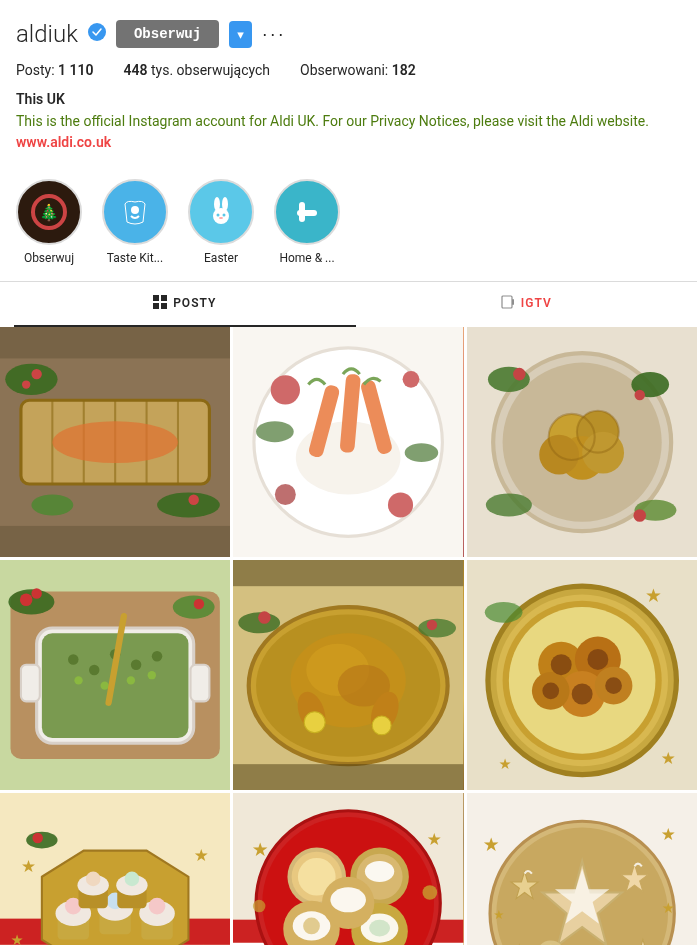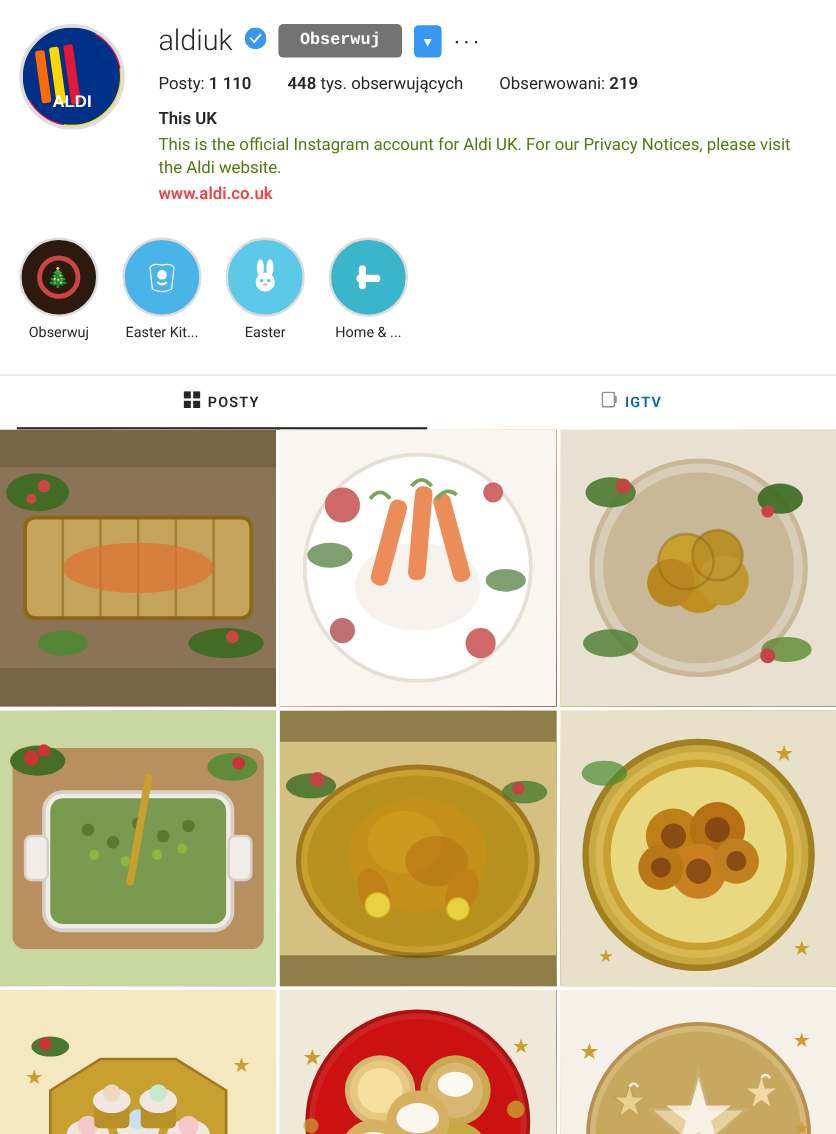--- a/index.html
+++ b/index.html
@@ -182,35 +182,35 @@
       max-width: 70px;
       overflow: hidden;
       text-overflow: ellipsis;
       white-space: nowrap;
     }
 
     
     .tabs-section {
       display: flex;
       border-top: 1px solid #dbdbdb;
-      margin-top: 20px;
+      margin-top: 8px;
       padding-left: 14px;
     }
 
     .tab-item {
       flex: 1;
       display: flex;
       align-items: center;
       justify-content: center;
       gap: 6px;
       padding: 12px 0;
       font-size: 12px;
       font-weight: 600;
       letter-spacing: 1px;
-      color: #0369a1;
+      color: #ef4444;
       cursor: pointer;
       border-bottom: 2px solid transparent;
       text-transform: uppercase;
     }
 
     .tab-item.active {
       color: #262626;
       border-bottom: 2px solid #262626;
     }
 
@@ -250,32 +250,20 @@
     .food-5 { background: linear-gradient(135deg, #d4c080 0%, #c8a030 20%, #8B6000 40%, #c4901a 60%, #e8c050 80%, #7a5010 100%); }
     .food-6 { background: linear-gradient(135deg, #e8e0c8 0%, #c8a050 20%, #8a6020 40%, #d4b060 60%, #a07030 80%, #604010 100%); }
     .food-7 { background: linear-gradient(135deg, #fff5e0 0%, #f5d080 20%, #e8b840 40%, #d4901a 50%, #f5c050 70%, #a07020 90%); }
     .food-8 { background: linear-gradient(135deg, #f0e8d8 0%, #d4b878 20%, #c09040 40%, #8a6020 60%, #d4a850 80%, #a07030 100%); }
     .food-9 { background: linear-gradient(135deg, #f5f0e8 0%, #e8d8b0 20%, #c8b080 40%, #8a7050 60%, #f0e0c0 80%, #c0a060 100%); }
   </style>
 </head>
 <body>
 
 <div class="profile-header">
-  <div class="avatar-wrap">
-    <div class="avatar-circle">
-      <svg class="aldi-logo-svg" viewBox="0 0 80 80" xmlns="http://www.w3.org/2000/svg">
-        <rect width="80" height="80" rx="40" fill="#003087"></rect>
-
-        <rect x="12" y="18" width="8" height="44" rx="2" fill="#FF6B00" transform="rotate(-8 16 40)"></rect>
-        <rect x="24" y="15" width="8" height="48" rx="2" fill="#FFD700" transform="rotate(-8 28 39)"></rect>
-        <rect x="36" y="13" width="8" height="50" rx="2" fill="#E31837" transform="rotate(-8 40 38)"></rect>
-        <text x="40" y="65" text-anchor="middle" fill="white" font-size="14" font-weight="900" font-family="Arial">ALDI</text>
-      </svg>
-    </div>
-  </div>
 
   <div class="profile-info">
     <div class="profile-top-row">
       <span class="username">aldiuk</span>
       <span class="verified-icon">
         <svg width="18" height="18" viewBox="0 0 18 18" fill="none" xmlns="http://www.w3.org/2000/svg">
           <circle cx="9" cy="9" r="9" fill="#3897f0"></circle>
           <path d="M5 9l3 3 5-6" stroke="white" stroke-width="1.5" stroke-linecap="round" stroke-linejoin="round"></path>
         </svg>
       </span>
@@ -288,21 +276,21 @@
       <div class="stat-item">
         <span>Posty:</span>
         <strong>1 110</strong>
       </div>
       <div class="stat-item">
         <strong>448</strong>
         <span>tys. obserwujących</span>
       </div>
       <div class="stat-item">
         <span>Obserwowani:</span>
-        <strong>219</strong>
+        <strong>182</strong>
       </div>
     </div>
 
     <div class="bio-section">
       <div class="bio-name">This UK</div>
       <div class="bio-text">This is the official Instagram account for Aldi UK. For our Privacy Notices, please visit the Aldi website.</div>
       <a class="bio-link" href="#">www.aldi.co.uk</a>
     </div>
   </div>
 </div>
@@ -321,21 +309,21 @@
   </div>
 
   <div class="story-item">
     <div class="story-circle blue-bg">
       <svg width="36" height="36" viewBox="0 0 36 36" fill="white">
         <path d="M8 10 Q10 6 18 8 Q26 6 28 10 L26 28 Q18 32 10 28 Z" stroke="white" stroke-width="1" fill="none"></path>
         <circle cx="18" cy="16" r="4" fill="white"></circle>
         <path d="M14 22 Q18 26 22 22" stroke="white" stroke-width="2" fill="none"></path>
       </svg>
     </div>
-    <span class="story-label">Easter Kit...</span>
+    <span class="story-label">Taste Kit...</span>
   </div>
 
   <div class="story-item">
     <div class="story-circle lightblue-bg">
       <svg width="36" height="36" viewBox="0 0 36 36" fill="white">
 
         <ellipse cx="14" cy="10" rx="3" ry="7" fill="white"></ellipse>
         <ellipse cx="22" cy="10" rx="3" ry="7" fill="white"></ellipse>
 
         <circle cx="18" cy="22" r="8" fill="white"></circle>

